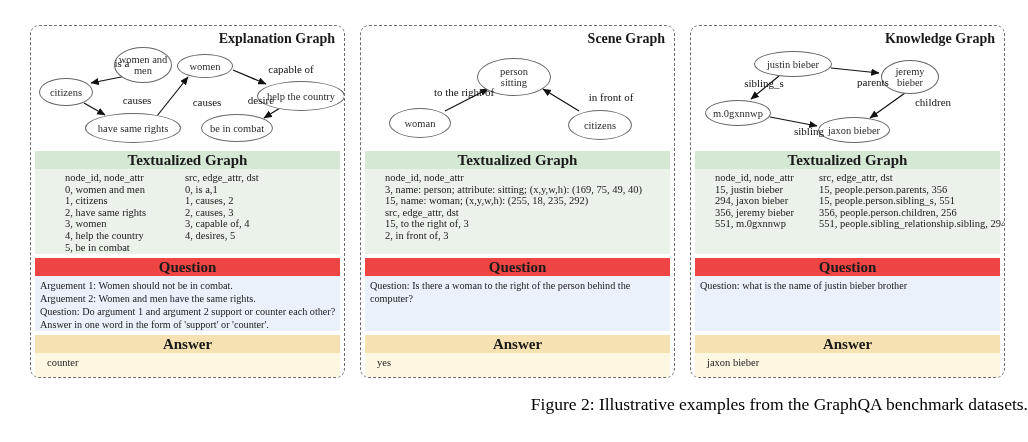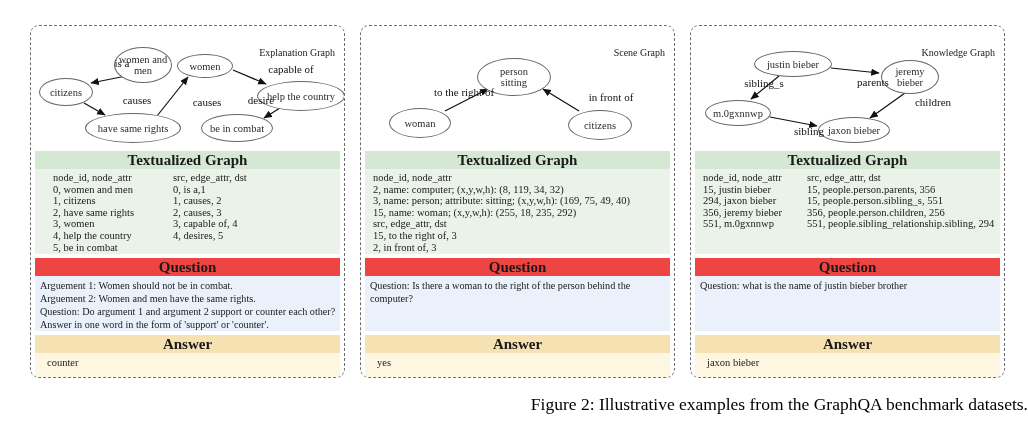--- a/index.html
+++ b/index.html
@@ -8,36 +8,36 @@
     position:relative; width:1028px; height:442px; background:#ffffff;
     font-family:"Liberation Serif", serif; color:#1a1a1a; overflow:hidden;
   }
   .panels { position:absolute; left:30px; top:25px; display:flex; gap:15px; }
   .panel {
     width:315px; height:353px; border:1.5px dashed #6e6e6e; border-radius:9px;
     display:flex; flex-direction:column; background:#fff; overflow:hidden;
   }
   .diagram { position:relative; height:125px; flex:0 0 125px; }
   .diagram svg { position:absolute; left:0; top:0; }
-  .panel-title { position:absolute; top:21px; right:9px; font-weight:normal; font-size:10px; }
+  .panel-title { position:absolute; top:5px; right:9px; font-weight:bold; font-size:14px; }
   .node {
     position:absolute; border:1px solid #676767; border-radius:50%;
     background:#fff; display:flex; align-items:center; justify-content:center;
     font-size:10.5px; line-height:11px; text-align:center; color:#2b2b2b;
   }
   .edge-label {
     position:absolute; transform:translate(-50%,-50%);
     font-size:11px; white-space:nowrap; color:#111;padding-left:46px;
   }
   .band { margin:0 4px; flex:0 0 auto; }
   .band-header { height:18px; line-height:18px; text-align:center; font-weight:bold; font-size:15px; }
   .hdr-green { background:#d5e8d4; }
   .hdr-blue  { background:#ef4444; }
   .hdr-tan   { background:#f6e1b2; }
-  .body-green { background:#eaf2e9; height:85px; padding:3px 4px 0 8px; }
+  .body-green { background:#eaf2e9; height:85px; padding:3px 4px 0 20px; }
   .body-blue  { background:#eaf1fb; height:55px; padding:3px 4px 0 5px; }
   .body-tan   { background:#fdf6e1; height:26px; padding:4px 4px 0 12px; font-size:10.5px; }
   .gap { height:4px; flex:0 0 4px; }
   .cols { display:flex; }
   .col-left  { flex:0 0 auto; }
   .col-right { flex:1 1 auto; }
   .p0 .col-left { width:130px; padding-left:10px; }
   .p2 .col-left { width:104px; }
   .tg-row { font-size:10.5px; line-height:11.6px; white-space:nowrap; }
   .q-line { font-size:10.2px; line-height:13px; }
@@ -144,21 +144,20 @@
         <div class="node" style="left:207px;top:84px;width:64px;height:30px">
             <span>citizens</span>
           </div>
         <span class="edge-label" style="left:80px;top:66px">to the right of</span>
         <span class="edge-label" style="left:227px;top:71px">in front of</span>
         <span class="panel-title">Scene Graph</span>
       </div>
       <div class="band band-header hdr-green">Textualized Graph</div>
       <div class="band body-green">
           <div class="tg-row">node_id, node_attr</div>
-          <div class="tg-row">2, name: computer; (x,y,w,h): (8, 119, 34, 32)</div>
           <div class="tg-row">3, name: person; attribute: sitting; (x,y,w,h): (169, 75, 49, 40)</div>
           <div class="tg-row">15, name: woman; (x,y,w,h): (255, 18, 235, 292)</div>
           <div class="tg-row">src, edge_attr, dst</div>
           <div class="tg-row">15, to the right of, 3</div>
           <div class="tg-row">2, in front of, 3</div>
         </div>
       <div class="gap"></div>
       <div class="band band-header hdr-blue">Question</div>
       <div class="band body-blue">
           <div class="q-line">Question: Is there a woman to the right of the person behind the computer?</div>

